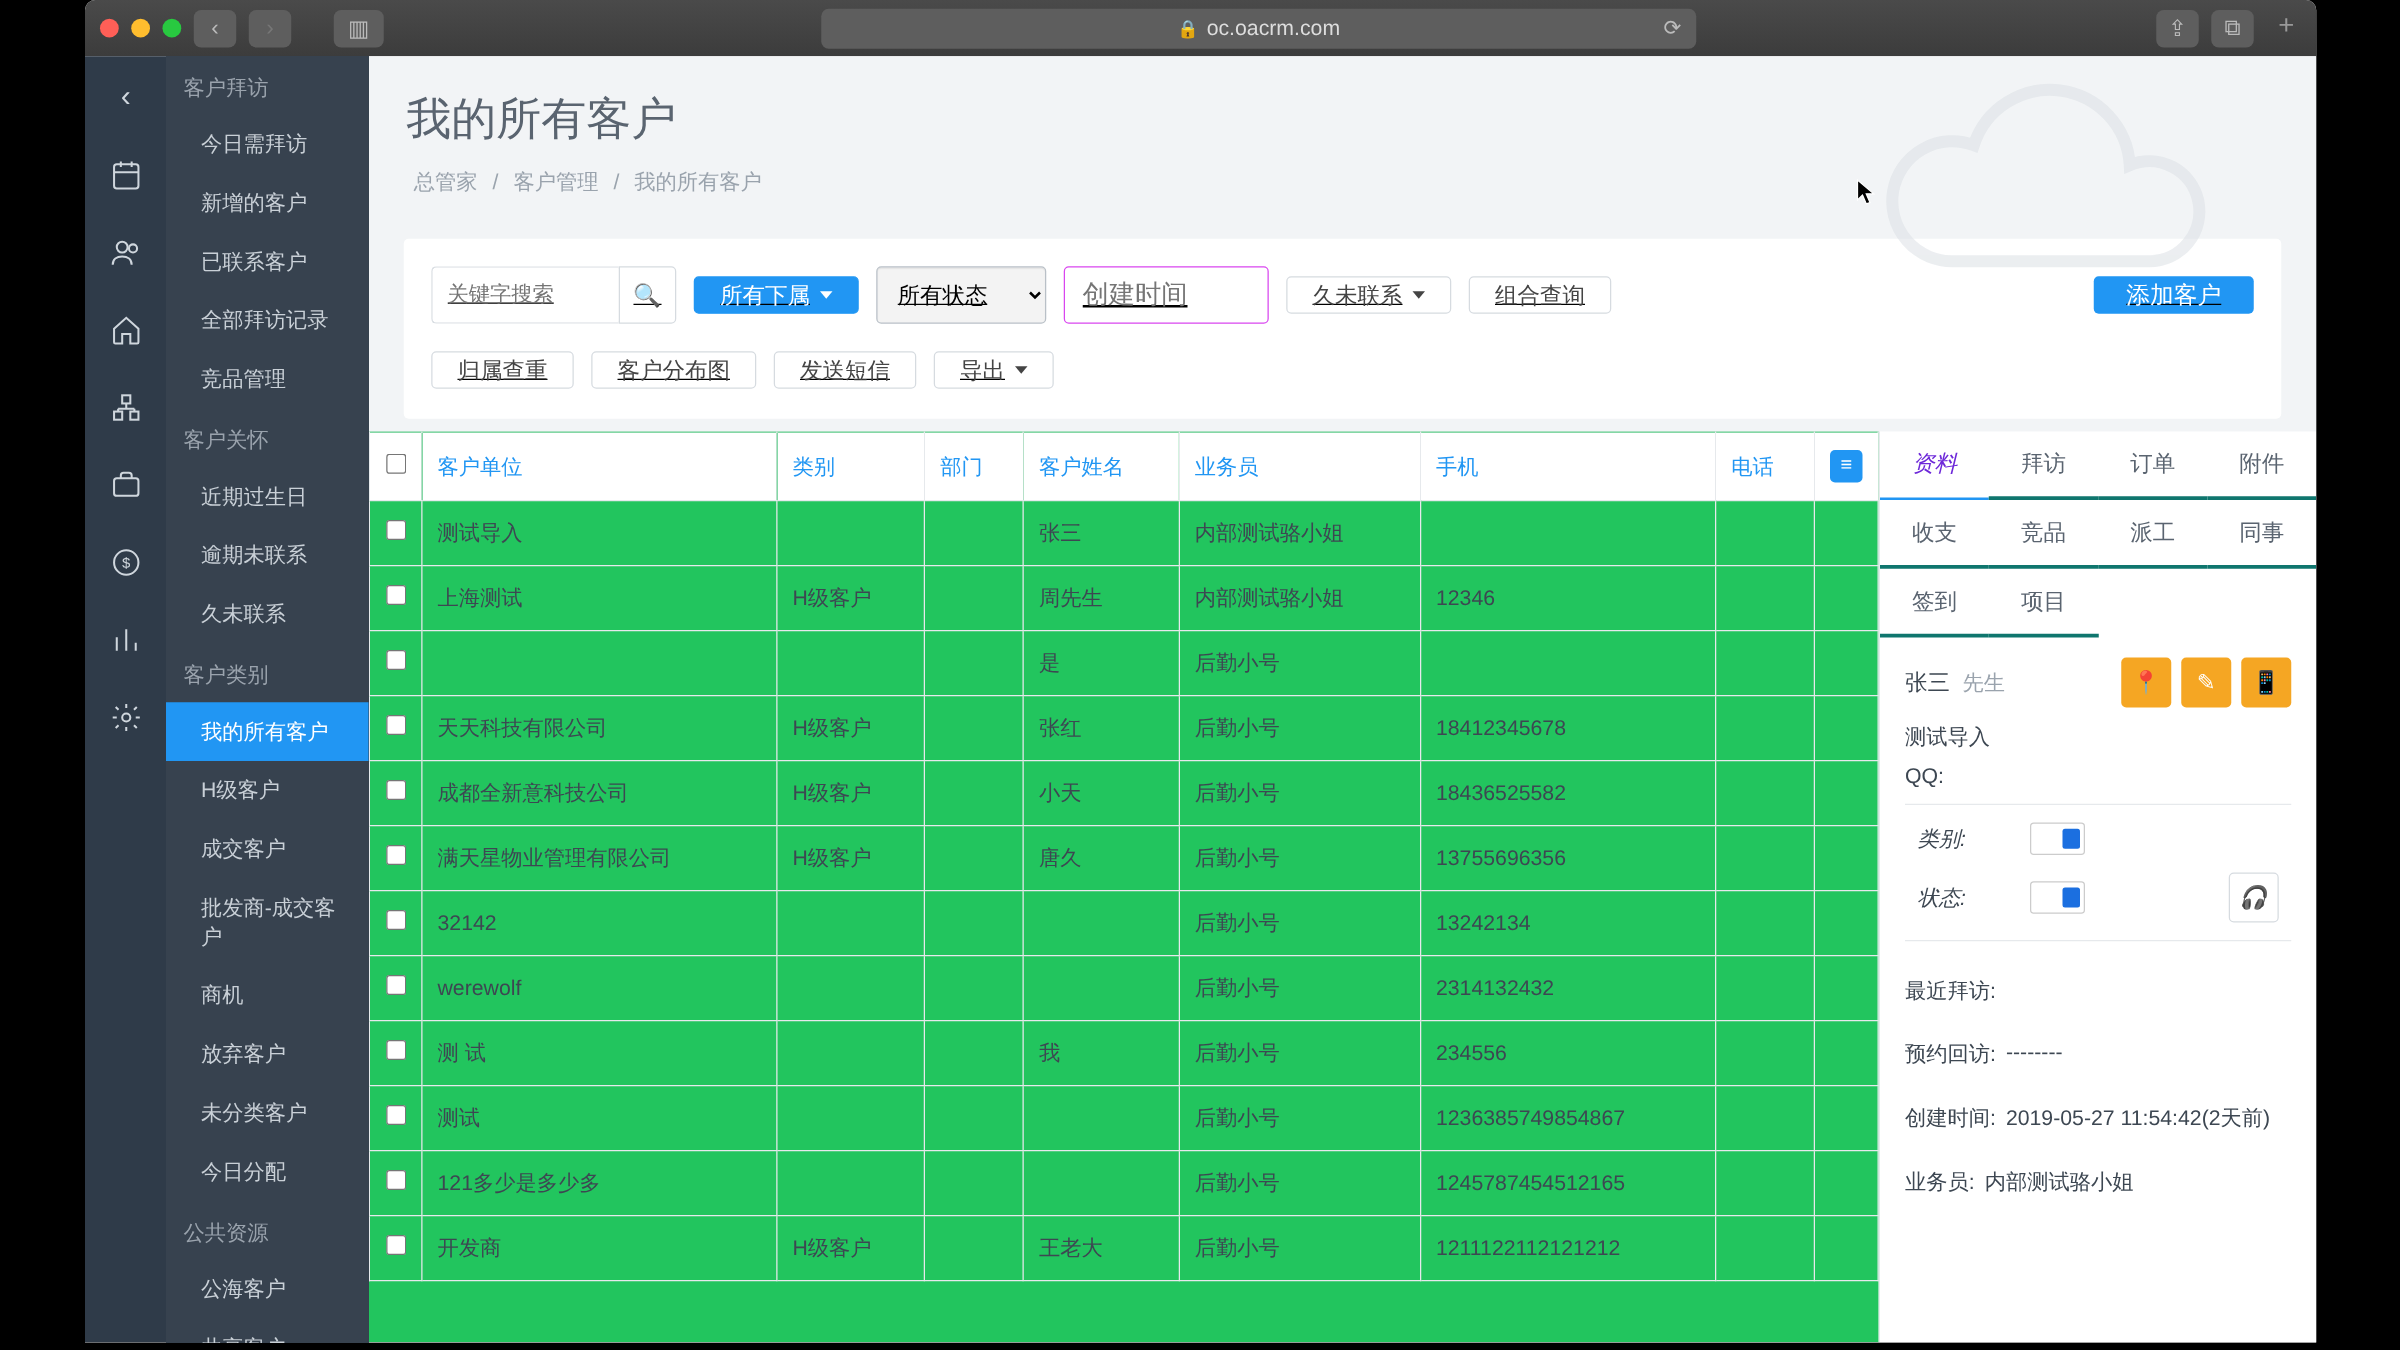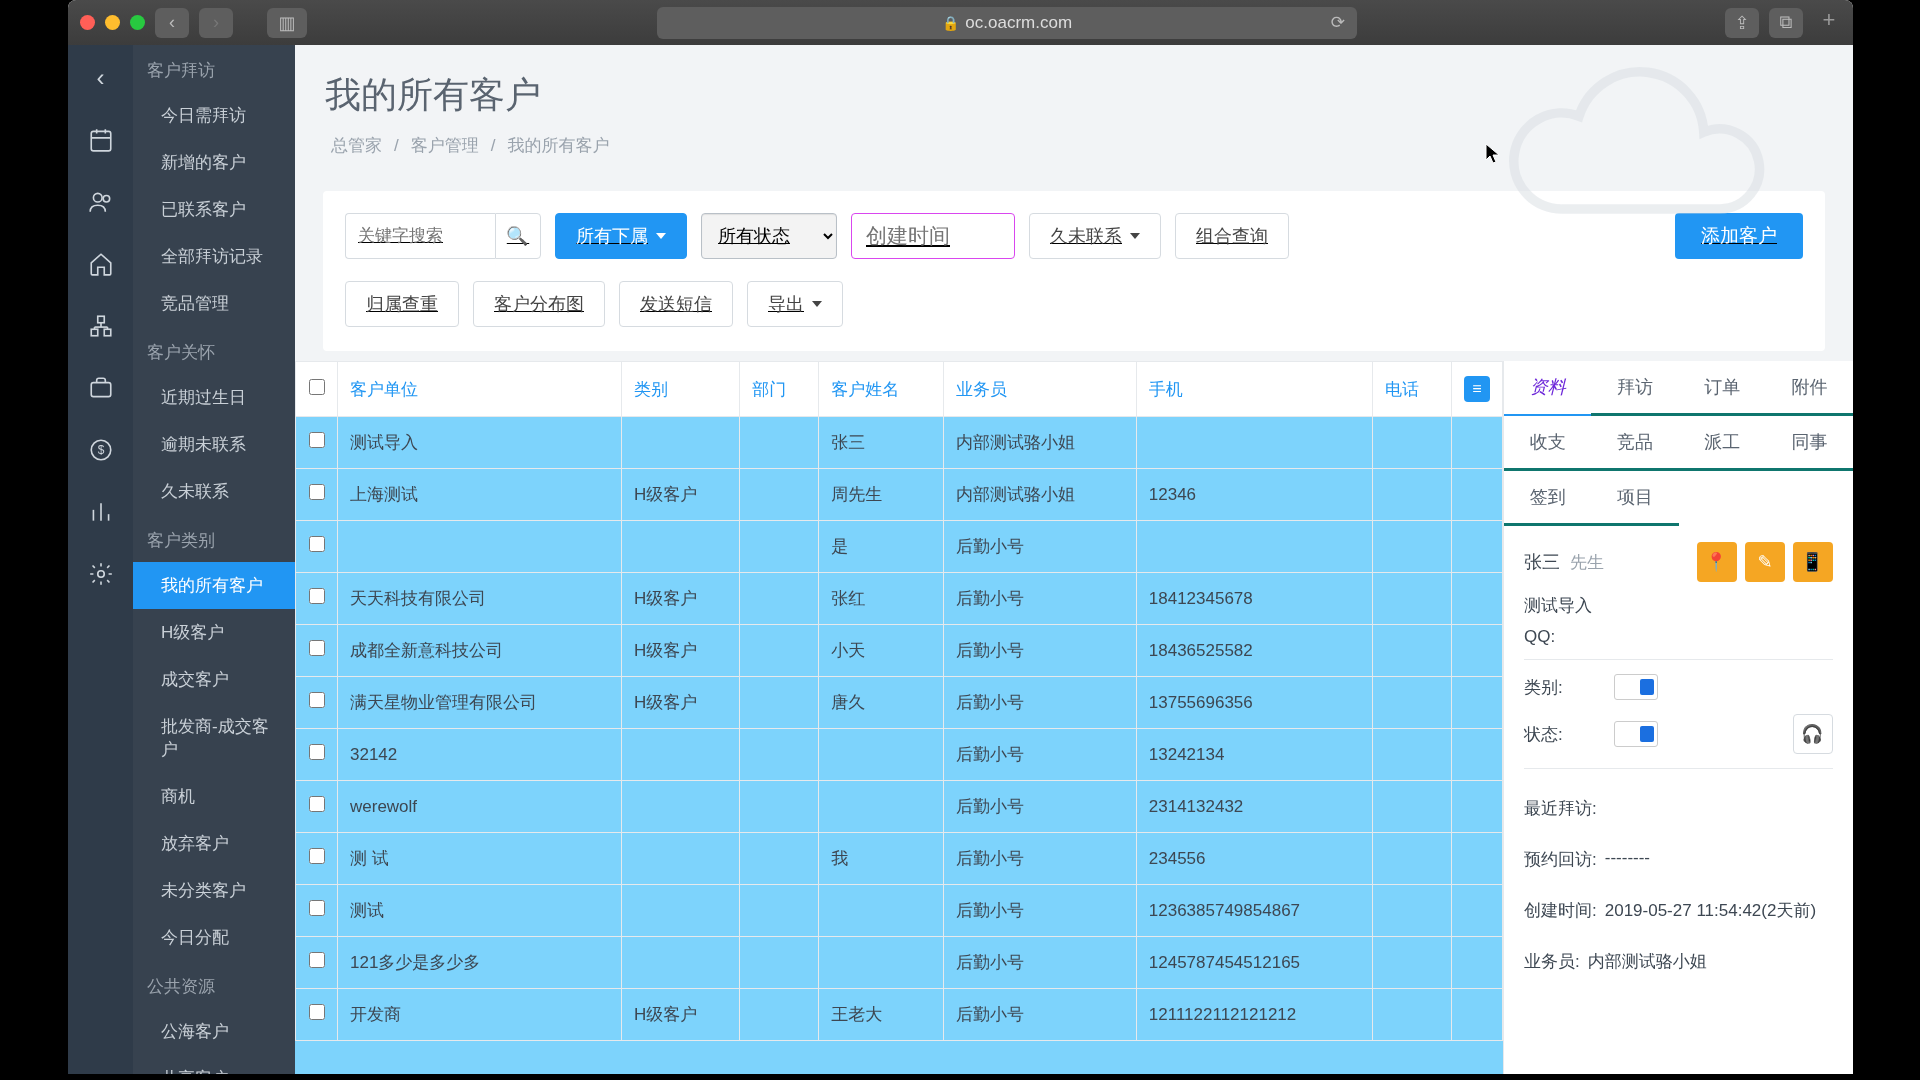--- a/index.html
+++ b/index.html
@@ -43,50 +43,50 @@
 .header h1 { font-size: 36px; font-weight:400; color:#5a6470; }
 .breadcrumb { margin-top:14px; color:#7a8490; font-size:17px; }
 .breadcrumb span { margin:0 6px; color:#9aa3ad;}
 
 .toolbar-card { background:#fff; margin: 18px 28px 0; border-radius:4px; padding: 22px 22px 24px; text-decoration: underline; }
 .tool-row { display:flex; gap:14px; flex-wrap:wrap; align-items:center;}
 .tool-row + .tool-row { margin-top:22px; }
 .search-wrap { display:flex; }
 .search-wrap input { width:150px; height:46px; border:1px solid #d6dbe0; border-right:none; border-radius:4px 0 0 4px; padding:0 12px; font-size:17px; }
 .search-btn { width:46px; height:46px; border:1px solid #d6dbe0; background:#fff; border-radius:0 4px 4px 0; display:flex;align-items:center;justify-content:center;font-size:18px;color:#555;cursor:pointer;}
-.btn { height:46px; padding:0 20px; border:1px solid #d6dbe0; background:#fff; border-radius:4px; font-size:18px; color:#444; display:inline-flex;align-items:center;gap:8px;cursor:pointer;}
+.btn { height:30px; padding:0 20px; border:1px solid #d6dbe0; background:#fff; border-radius:4px; font-size:18px; color:#444; display:inline-flex;align-items:center;gap:8px;cursor:pointer;}
 .btn.primary { background:#2196f3; color:#fff; border-color:#2196f3;}
 .btn.add { background:#2196f3; color:#fff; border:none; padding:0 26px; font-size:19px;}
 .caret { width:0;height:0;border-left:5px solid transparent;border-right:5px solid transparent;border-top:6px solid currentColor;display:inline-block;}
 select.sel { height:46px; border:1px solid #b9c0c7; border-radius:4px; padding:0 30px 0 12px; font-size:18px; background:#f3f3f3; box-shadow: inset 0 1px 1px rgba(0,0,0,0.08);}
 .date-input { height:46px; border:1px solid #d946ef; border-radius:4px; padding:0 14px; font-size:21px; width:164px; }
 .spacer { flex:1; }
 
 
 .content-row { display:flex; flex:1; overflow:hidden; margin-top:10px;}
-.table-wrap { flex:1; overflow:auto; background:#7dd3fc; margin-left:0;}
+.table-wrap { flex:1; overflow:auto; background:#22c55e; margin-left:0;}
 table { border-collapse:collapse; width:100%; font-size:17px; color:#3d4752;}
 thead th { text-align:left; padding:14px 12px; border:1px solid #e6e9ec; color:#2196f3; font-weight:400; background:#fff; position:sticky; top:0;}
 thead th.chk, tbody td.chk { width:42px; text-align:center;}
 tbody td { padding:14px 12px; border:1px solid #e6e9ec; }
 input[type=checkbox]{ width:16px;height:16px;}
 .col-settings { width:34px; text-align:center; }
 .col-settings-btn { background:#2196f3;color:#fff;border-radius:4px;width:26px;height:26px;display:inline-flex;align-items:center;justify-content:center;font-size:16px;}
 
 
 .detail { width:350px; background:#fff; border-left:1px solid #e6e9ec; display:flex;flex-direction:column;}
 .tabs { display:flex; flex-wrap:wrap; }
 .tab { width:25%; text-align:center; padding:14px 0; font-size:18px; color:#5a6470; cursor:pointer; border-bottom:3px solid #0f766e;}
 .tab.active { color:#6d28d9; border-bottom:2px solid #2196f3;font-style:italic;}
 .detail-body { padding:16px 20px; font-size:17px; color:#3d4752;}
 .name-row { display:flex; align-items:center; gap:10px; margin-bottom:12px;}
 .name-row .muted { color:#9aa3ad; }
 .name-row .actions { margin-left:auto; display:flex; gap:8px;}
 .sq { width:40px;height:40px;background:#f5a623;border-radius:4px;display:flex;align-items:center;justify-content:center;color:#fff;font-size:18px;cursor:pointer;}
-.field { display:flex; align-items:center; margin:14px 0; gap:10px;}
+.field { display:flex; align-items:center; margin:14px 10px; gap:10px;font-style:italic;}
 .field label { width:80px; color:#3d4752;}
 .mini-select { width:44px;height:26px;border:1px solid #ccc;border-radius:3px;background:#fff;position:relative;}
 .mini-select::after { content:'';position:absolute;right:3px;top:4px;width:14px;height:16px;background:#1b6fe0;border-radius:2px;}
 .headset-btn { width:40px;height:40px;border:1px solid #d6dbe0;border-radius:4px;display:flex;align-items:center;justify-content:center;font-size:18px;color:#444;margin-left:auto;cursor:pointer;}
 .divider { border-top:1px solid #e6e9ec; margin:12px 0;}
 .kv { display:flex; margin:28px 0; gap:8px;}
 .kv label{ color:#3d4752;}
 .cursor { position:absolute; width:16px; height:22px; pointer-events:none; z-index:999;}
 </style>
 </head>

